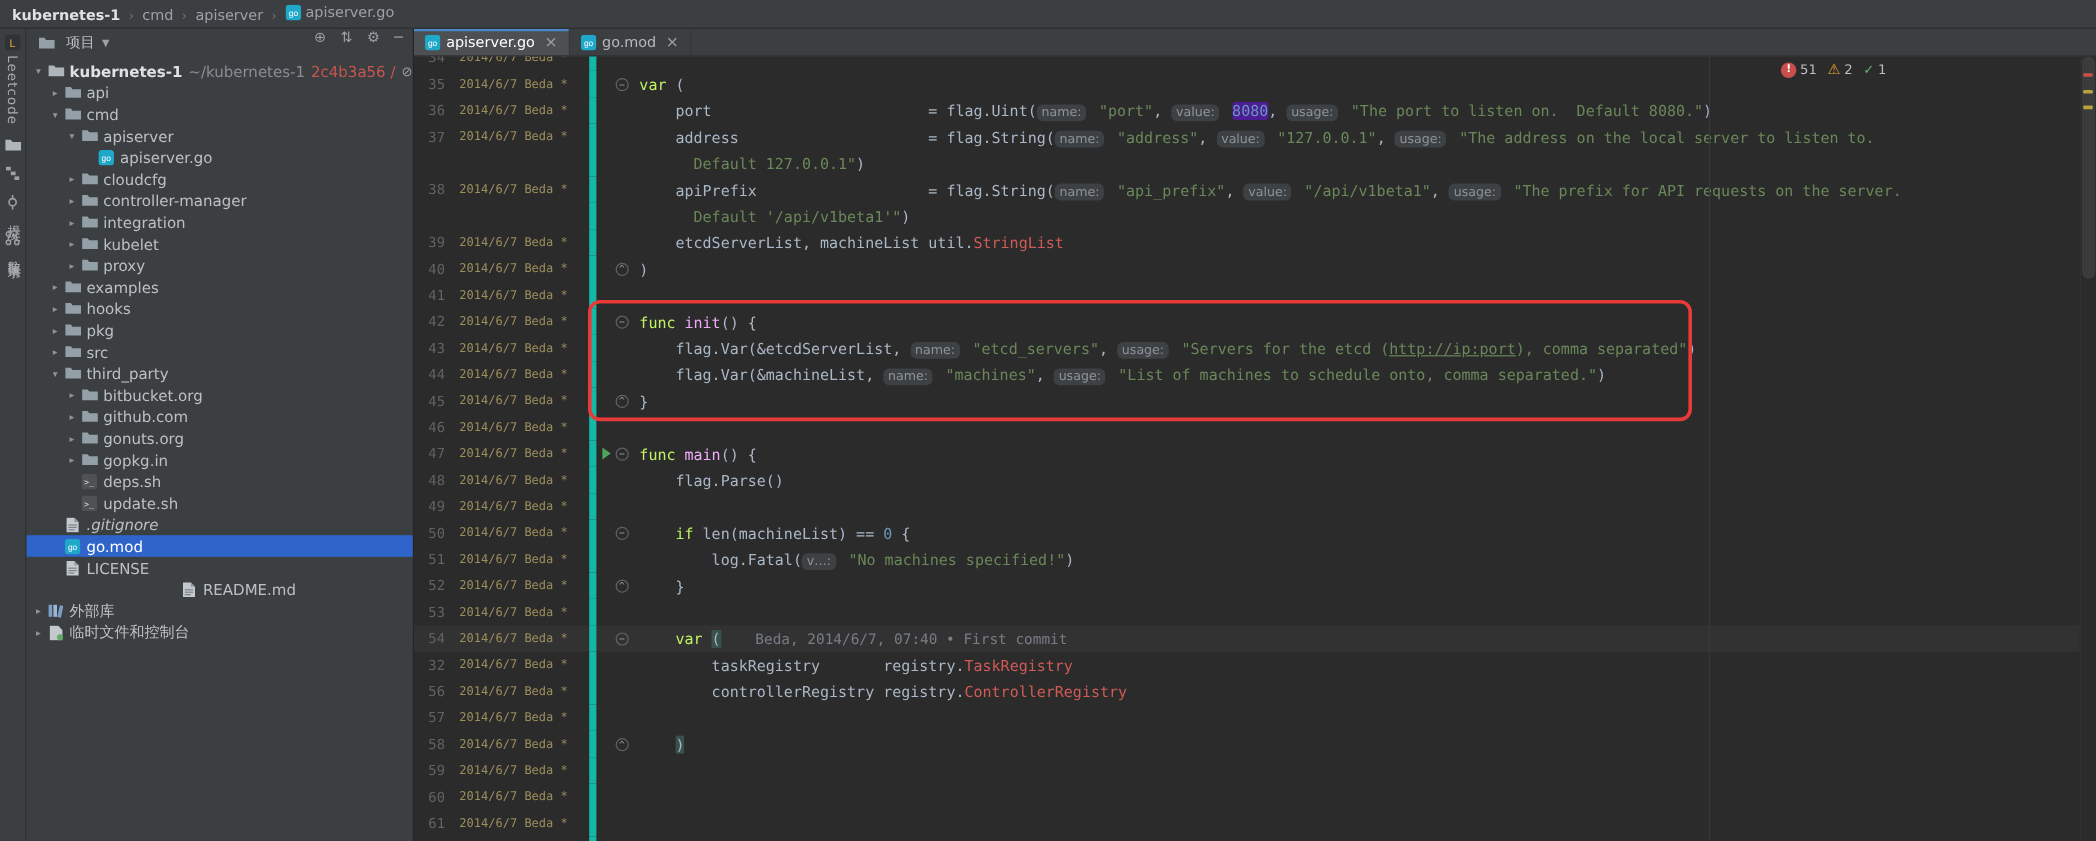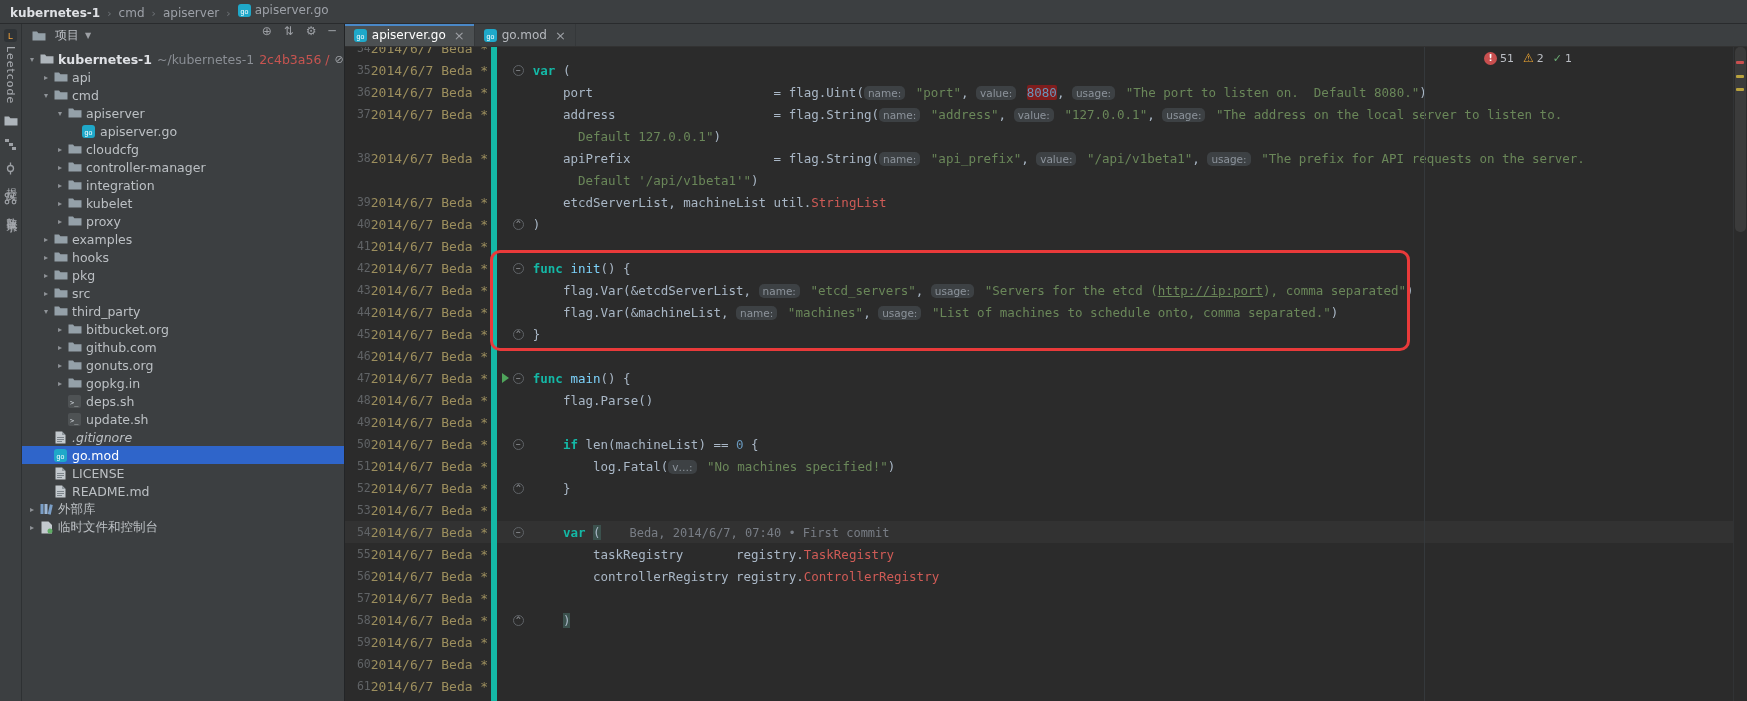--- a/index.html
+++ b/index.html
@@ -42,32 +42,32 @@
 .tab{display:flex;align-items:center;gap:5px;padding:0 9px;font-size:12px;color:#b6b9be;border-right:1px solid #35383a;cursor:default}
 .tab.active{background:#4c5052;color:#fff;box-shadow:inset 0 2px 0 #4a88c7}
 .tab .close{color:#9da0a5;margin-left:3px;font-size:13px;line-height:1}
 .tab-ico{display:inline-flex}
 .editor-body{position:relative;flex:1;overflow:hidden;font-family:"DejaVu Sans Mono","Liberation Mono",monospace;font-size:12.5px}
 .rows{position:absolute;top:-10px;left:0;right:14px}
 .crow{height:22px;display:flex;align-items:center;white-space:pre}
 .crow.cur{background:#323232}
 .gut{flex:0 0 152px;display:flex;align-items:center;height:100%;border-right:6px solid #14b8a6;padding-left:6px}
 .ln{width:20px;text-align:right;color:#606366;font-size:11.5px}
-.bl{color:#9c8e5d;font-size:13px}
+.bl{margin-left:12px;color:#9c8e5d;font-size:10px}
 .foldcol{flex:0 0 32px;display:flex;align-items:center;justify-content:flex-end;gap:4px;padding-right:5px;height:100%}
 .run{width:0;height:0;border-left:7px solid #4fa45b;border-top:5px solid transparent;border-bottom:5px solid transparent}
 .fold{flex:0 0 11px;width:11px;height:11px;border:1px solid #5f6367;border-radius:50%;color:#9da0a5;font-size:8px;line-height:9px;text-align:center}
 .cl{padding-left:4px;color:#a9b7c6}
 .sg-p{color:#a9b7c6}
-.sg-k{color:#14b8a6;font-weight:bold}
-.sg-f{color:#7dd3fc}
+.sg-k{color:#bef264;font-weight:normal}
+.sg-f{color:#f0abfc}
 .sg-s,.sg-u{color:#6a8759}
 .sg-u{text-decoration:underline}
 .sg-n{color:#6897bb}
-.sg-nh{color:#6897bb;background:#7f1d1d;border-radius:2px}
+.sg-nh{color:#6897bb;background:#4c1d95;border-radius:2px}
 .sg-r{color:#cf5b56}
 .sg-c{color:#787d85;font-size:12px}
 .sg-bm{background:#3b514d}
 .sg-h{background:#3d4144;color:#8c939b;border-radius:5px;padding:1px 4px;font-size:10.5px;margin-right:3px;font-family:"DejaVu Sans","Liberation Sans",sans-serif}
 .margin-guide{position:absolute;top:0;bottom:0;left:1079px;width:1px;background:#35393c;pointer-events:none}
 .red-box{position:absolute;left:145px;top:203px;width:920px;height:101px;border:3px solid #e93a3a;border-radius:10px;pointer-events:none}
 .inspections{position:absolute;top:4px;right:175px;display:flex;align-items:center;gap:9px;font-size:11px;color:#bbbec4;font-family:"DejaVu Sans","Liberation Sans",sans-serif}
 .insp-item{display:inline-flex;align-items:center;gap:3px}
 .err-dot{width:13px;height:13px;border-radius:50%;background:#c94f4f;color:#fff;font-size:9px;font-weight:bold;display:inline-flex;align-items:center;justify-content:center}
 .warn-tri{color:#f0a732;font-size:12px}
@@ -394,21 +394,21 @@
               <svg width="11" height="13" viewBox="0 0 11 13">
                 <path fill="#c3c9ce" d="M0.5 0.5h6.5l3.5 3.5v8.5H0.5z"></path>
                 <path fill="#8f979c" d="M7 0.5 10.5 4H7z"></path>
                 <rect x="2" y="6" width="7" height="1" fill="#7c848a"></rect>
                 <rect x="2" y="8" width="7" height="1" fill="#7c848a"></rect>
                 <rect x="2" y="10" width="5" height="1" fill="#7c848a"></rect>
               </svg>
             </span>
             <span class="tlabel">LICENSE</span>
           </div>
-          <div class="trow" style="padding-left: 18px;">
+          <div class="trow" style="padding-left: 18px; justify-content: center;">
             <span class="chev"></span>
             <span class="ticon">
               <svg width="11" height="13" viewBox="0 0 11 13">
                 <path fill="#c3c9ce" d="M0.5 0.5h6.5l3.5 3.5v8.5H0.5z"></path>
                 <path fill="#8f979c" d="M7 0.5 10.5 4H7z"></path>
                 <rect x="2" y="6" width="7" height="1" fill="#7c848a"></rect>
                 <rect x="2" y="8" width="7" height="1" fill="#7c848a"></rect>
                 <rect x="2" y="10" width="5" height="1" fill="#7c848a"></rect>
               </svg>
             </span>
@@ -479,21 +479,21 @@
             <div class="crow"><span class="gut"><span class="ln">45</span><span class="bl">2014/6/7 Beda *</span></span><span class="foldcol"><span class="fold">^</span></span><span class="cl"><span class="sg-p">}</span></span></div>
             <div class="crow"><span class="gut"><span class="ln">46</span><span class="bl">2014/6/7 Beda *</span></span><span class="foldcol"></span><span class="cl"></span></div>
             <div class="crow"><span class="gut"><span class="ln">47</span><span class="bl">2014/6/7 Beda *</span></span><span class="foldcol"><span class="run"></span><span class="fold">−</span></span><span class="cl"><span class="sg-k">func</span><span class="sg-p"> </span><span class="sg-f">main</span><span class="sg-p">() {</span></span></div>
             <div class="crow"><span class="gut"><span class="ln">48</span><span class="bl">2014/6/7 Beda *</span></span><span class="foldcol"></span><span class="cl"><span class="sg-p">    flag.Parse()</span></span></div>
             <div class="crow"><span class="gut"><span class="ln">49</span><span class="bl">2014/6/7 Beda *</span></span><span class="foldcol"></span><span class="cl"></span></div>
             <div class="crow"><span class="gut"><span class="ln">50</span><span class="bl">2014/6/7 Beda *</span></span><span class="foldcol"><span class="fold">−</span></span><span class="cl"><span class="sg-p">    </span><span class="sg-k">if</span><span class="sg-p"> len(machineList) == </span><span class="sg-n">0</span><span class="sg-p"> {</span></span></div>
             <div class="crow"><span class="gut"><span class="ln">51</span><span class="bl">2014/6/7 Beda *</span></span><span class="foldcol"></span><span class="cl"><span class="sg-p">        log.Fatal(</span><span class="sg-h">v…:</span><span class="sg-p"> </span><span class="sg-s">"No machines specified!"</span><span class="sg-p">)</span></span></div>
             <div class="crow"><span class="gut"><span class="ln">52</span><span class="bl">2014/6/7 Beda *</span></span><span class="foldcol"><span class="fold">^</span></span><span class="cl"><span class="sg-p">    }</span></span></div>
             <div class="crow"><span class="gut"><span class="ln">53</span><span class="bl">2014/6/7 Beda *</span></span><span class="foldcol"></span><span class="cl"></span></div>
             <div class="crow cur"><span class="gut"><span class="ln">54</span><span class="bl">2014/6/7 Beda *</span></span><span class="foldcol"><span class="fold">−</span></span><span class="cl"><span class="sg-p">    </span><span class="sg-k">var</span><span class="sg-p"> </span><span class="sg-bm">(</span><span class="sg-c">    Beda, 2014/6/7, 07:40 • First commit</span></span></div>
-            <div class="crow"><span class="gut"><span class="ln">55</span><span class="bl">2014/6/7 Beda *</span></span><span class="foldcol"></span><span class="cl"><span class="sg-p">        taskRegistry       registry.</span><span class="sg-r">TaskRegistry</span></span></div>
+            <div class="crow"><span class="gut"><span class="ln">32</span><span class="bl">2014/6/7 Beda *</span></span><span class="foldcol"></span><span class="cl"><span class="sg-p">        taskRegistry       registry.</span><span class="sg-r">TaskRegistry</span></span></div>
             <div class="crow"><span class="gut"><span class="ln">56</span><span class="bl">2014/6/7 Beda *</span></span><span class="foldcol"></span><span class="cl"><span class="sg-p">        controllerRegistry registry.</span><span class="sg-r">ControllerRegistry</span></span></div>
             <div class="crow"><span class="gut"><span class="ln">57</span><span class="bl">2014/6/7 Beda *</span></span><span class="foldcol"></span></div>
             <div class="crow"><span class="gut"><span class="ln">58</span><span class="bl">2014/6/7 Beda *</span></span><span class="foldcol"><span class="fold">^</span></span><span class="cl"><span class="sg-p">    </span><span class="sg-bm">)</span></span></div>
             <div class="crow"><span class="gut"><span class="ln">59</span><span class="bl">2014/6/7 Beda *</span></span><span class="foldcol"></span><span class="cl"></span></div>
             <div class="crow"><span class="gut"><span class="ln">60</span><span class="bl">2014/6/7 Beda *</span></span><span class="foldcol"></span><span class="cl"></span></div>
             <div class="crow"><span class="gut"><span class="ln">61</span><span class="bl">2014/6/7 Beda *</span></span><span class="foldcol"></span><span class="cl"></span></div>
             <div class="crow"><span class="gut"></span><span class="foldcol"></span><span class="cl"></span></div>
           </div>
         <div class="margin-guide"></div>
         <div class="red-box"></div>

